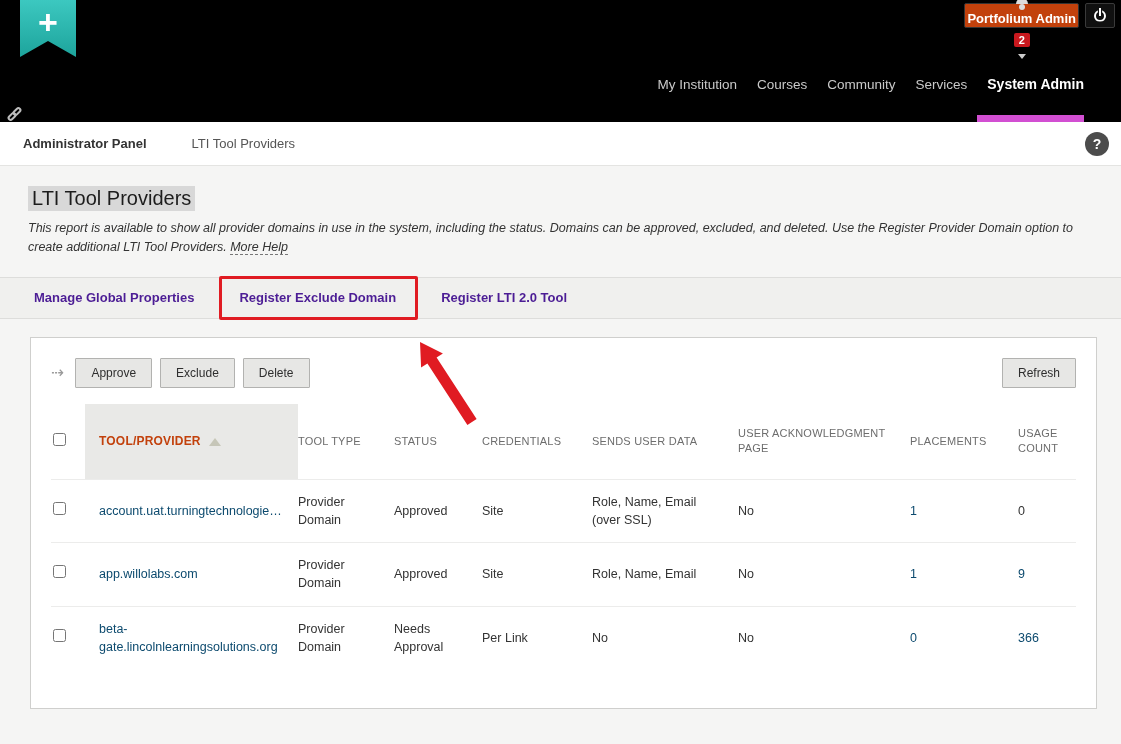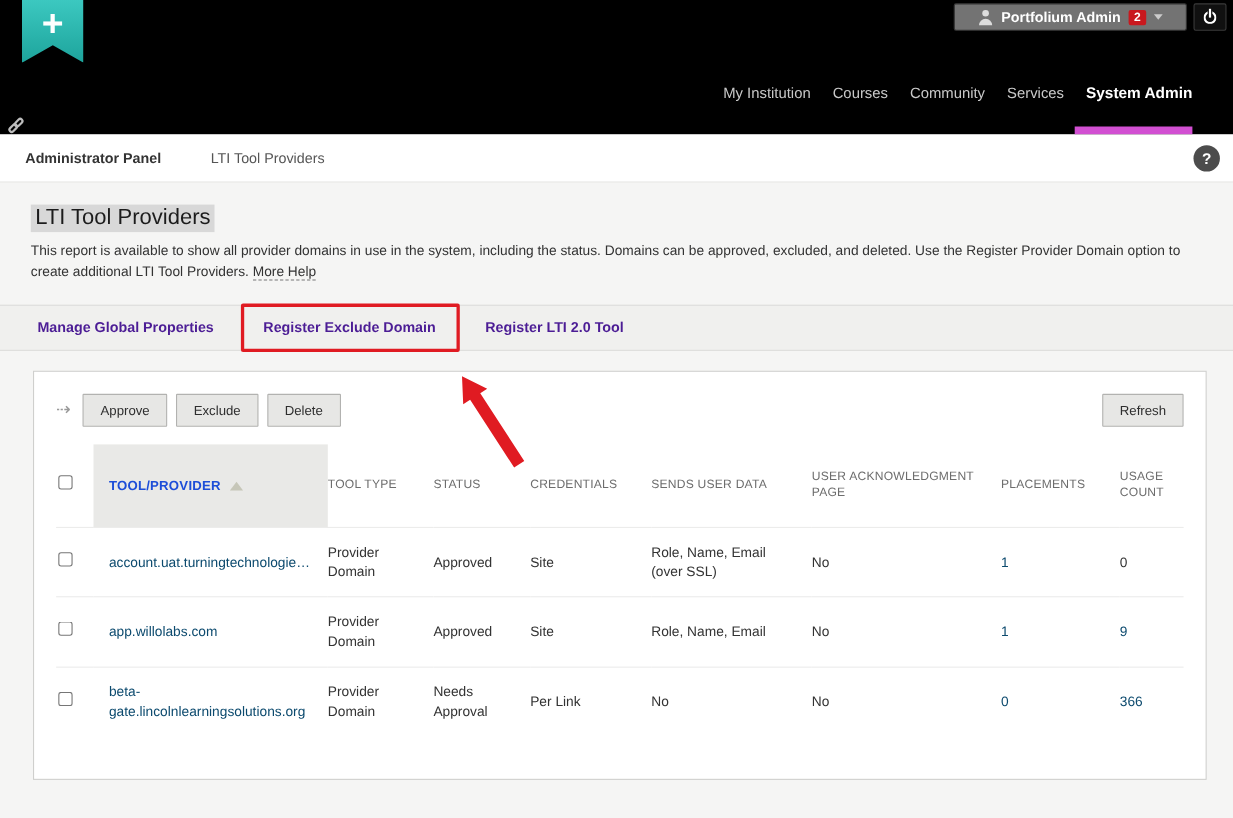--- a/index.html
+++ b/index.html
@@ -9,21 +9,21 @@
 
   
   .header { position:relative; height:122px; background:#000; }
   .ribbon { position:absolute; left:20px; top:0; width:56px; height:57px;
             background:linear-gradient(180deg,#3cc8c0 0%,#1da49c 100%);
             clip-path:polygon(0 0,100% 0,100% 100%,50% 72%,0 100%);
             display:flex; justify-content:center; }
   .ribbon .plus { color:#fff; font-size:34px; font-weight:bold; line-height:44px; }
 
   .user-menu { position:absolute; top:3px; right:42px; height:25px; display:flex; align-items:center;
-               gap:7px; background:#737373; border:1px solid #333; border-radius:2px; padding:0 21px; cursor:pointer; }
+               gap:7px; background:#c2410c; border:1px solid #333; border-radius:2px; padding:0 2px; cursor:pointer;flex-direction:column; }
   .person-icon { position:relative; width:14px; height:14px; }
   .person-icon::before { content:""; position:absolute; top:0; left:4px; width:6px; height:6px; border-radius:50%; background:#dcdcdc; }
   .person-icon::after  { content:""; position:absolute; bottom:0; left:1px; width:12px; height:6px; border-radius:6px 6px 0 0; background:#dcdcdc; }
   .user-label { color:#fff; font-size:13px; font-weight:bold; }
   .badge { background:#c9181e; color:#fff; font-size:11px; font-weight:bold; padding:1px 5px; border-radius:2px; }
   .caret-down { width:0; height:0; border-left:4px solid transparent; border-right:4px solid transparent; border-top:5px solid #ccc; }
 
   .power-box { position:absolute; top:3px; right:6px; width:30px; height:25px; background:#101010;
                border:1px solid #3a3a3a; border-radius:2px; display:flex; align-items:center; justify-content:center; cursor:pointer; }
   .power-icon { position:relative; width:18px; height:18px; }
@@ -43,42 +43,42 @@
   
   .breadcrumb-bar { height:44px; background:#fff; display:flex; align-items:center; padding:0 12px 0 23px; border-bottom:1px solid #e4e4e2; }
   .crumb-primary { font-size:13px; font-weight:bold; color:#333; }
   .crumb-secondary { font-size:13px; color:#555; margin-left:45px; }
   .help-circle { margin-left:auto; width:24px; height:24px; border-radius:50%; background:#4c4c4c; color:#fff;
                  font-size:14px; font-weight:bold; display:flex; align-items:center; justify-content:center; cursor:pointer; }
 
   
   .page-head { padding:20px 28px 0; }
   .page-title { display:inline-block; font-size:20px; font-weight:500; color:#1c1c1c; background:#d8d8d8; padding:1px 4px; }
-  .page-desc { margin-top:8px; font-size:12.5px; color:#333; line-height:1.5; max-width:1070px; }
+  .page-desc { margin-top:8px; font-size:12.5px; font-style:italic; color:#333; line-height:1.5; max-width:1070px; }
   .more-help { color:#333; border-bottom:1px dashed #777; cursor:pointer; }
 
   
   .tabs-bar { margin-top:20px; height:42px; background:#f0f0ee; border-top:1px solid #dddddb; border-bottom:1px solid #dddddb;
               display:flex; align-items:center; padding-left:34px; position:relative; overflow:visible; }
   .tab-item { font-size:13px; font-weight:bold; color:#4c1d95; margin-right:45px; cursor:pointer; white-space:nowrap; position:relative; }
   .anno-rect { position:absolute; left:-20px; right:-22px; top:-14px; bottom:-15px; border:3px solid #e01b22; border-radius:2px; pointer-events:none; }
 
   
   .panel { margin:18px 24px 0 30px; width:1067px; height:372px; background:#fff; border:1px solid #cfcfcd; padding:20px 20px 0; overflow:hidden; }
   .toolbar { display:flex; align-items:center; }
   .list-arrow-icon { color:#9a9a9a; font-size:16px; margin-right:11px; line-height:1; }
   .btn { font-family:inherit; font-size:12px; color:#2e2e2e; background:#e7e7e5; border:1px solid #b2b2b0; border-radius:1px; padding:7px 15px; margin-right:8px; cursor:pointer; }
   .btn-refresh { margin-left:auto; margin-right:0; }
 
   table.grid { margin-top:16px; width:100%; border-collapse:collapse; table-layout:fixed; }
   col.c-check { width:34px; } col.c-tool { width:213px; } col.c-type { width:96px; } col.c-status { width:88px; }
   col.c-cred { width:110px; } col.c-sends { width:146px; } col.c-ack { width:172px; } col.c-plc { width:108px; }
   thead th { height:76px; vertical-align:middle; text-align:left; font-size:11px; font-weight:400; color:#6d6d6d;
              letter-spacing:.2px; line-height:1.4; padding-right:12px; }
-  th.sorted { background:#e9e9e7; color:#1d4ed8; font-weight:bold; font-size:12px; padding-left:14px; }
+  th.sorted { background:#e9e9e7; color:#c2410c; font-weight:bold; font-size:12px; padding-left:14px; }
   .sort-asc-icon { display:inline-block; width:0; height:0; border-left:6px solid transparent; border-right:6px solid transparent;
                    border-bottom:8px solid #c6c6b8; margin-left:8px; vertical-align:middle; }
   tbody td { padding:13px 12px 13px 0; font-size:12.5px; color:#333; vertical-align:middle; line-height:1.45; border-top:1px solid #ececeb; }
   td.cell-first { padding-left:14px; word-wrap:break-word; }
   a.cell-link { color:#0c4a6e; text-decoration:none; cursor:pointer; }
   input[type=checkbox] { width:13px; height:13px; cursor:pointer; }
   .chk-cell { padding-left:2px; }
 
   
   .anno-arrow-svg { position:absolute; left:0; top:0; width:1121px; height:744px; pointer-events:none; z-index:60; }

